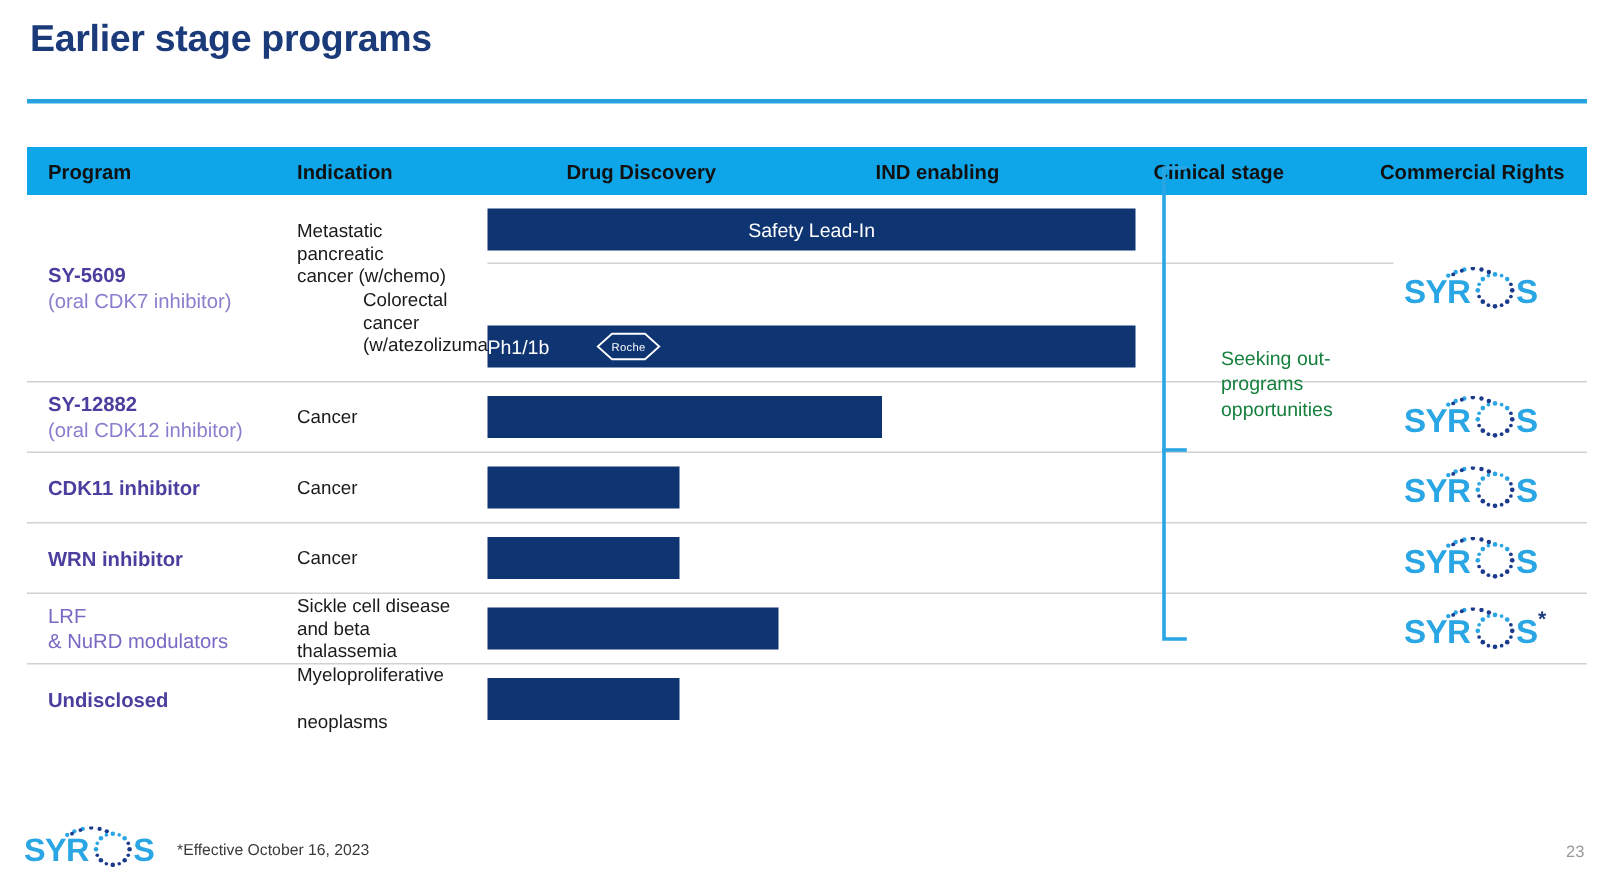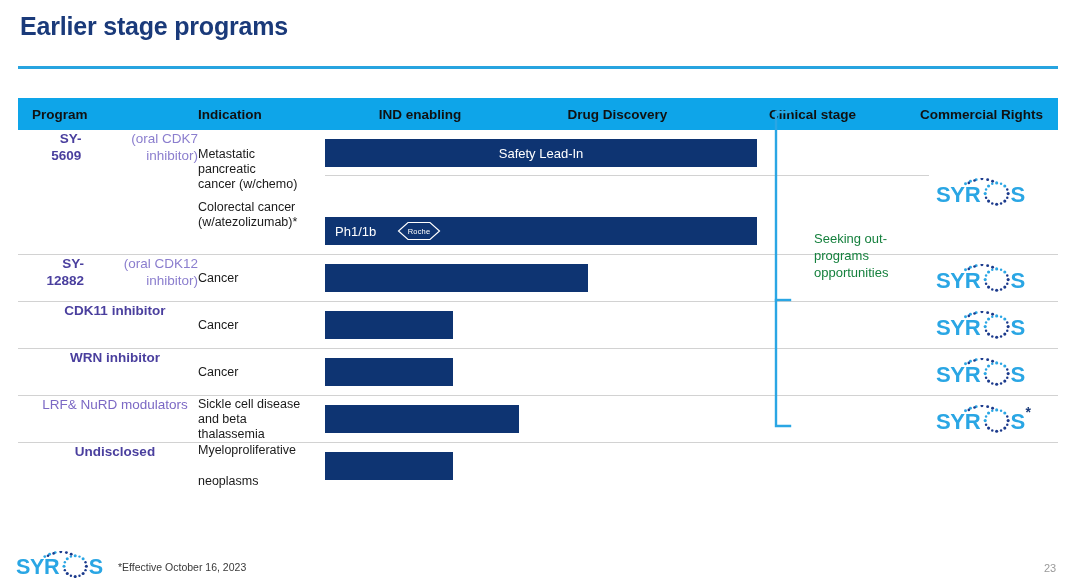--- a/index.html
+++ b/index.html
@@ -67,26 +67,25 @@
     position: relative;
     border-bottom: 1px solid #d2d2d2;
   }
   .row.no-border { border-bottom: none; }
 
   .cell-program {
     width: 180px;
     padding-left: 14px;
     box-sizing: border-box;
     display: flex;
-    flex-direction: row;
+    flex-direction: column;
     justify-content: center;
     color: #7b68c4;
     font-size: 13.5px;
     line-height: 17px;
-    text-align: right;
   }
   .cell-program .pname { font-weight: bold; color: #4a3f9e; }
   .cell-program .psub  { color: #8b7ece; }
   .cell-program .pplain { color: #7b68c4; }
 
   .cell-indication {
     width: 127px;
     box-sizing: border-box;
     display: flex;
     flex-direction: column;
@@ -130,21 +129,20 @@
   }
   .bar .bar-center {
     width: 100%;
     text-align: center;
     color: #ffffff;
     font-size: 13px;
   }
   .bar .bar-left {
     color: #ffffff;
     font-size: 13px;
-    padding-left: 10px;
     white-space: nowrap;
   }
   .sub-divider {
     position: absolute;
     left: 0px;
     right: -24px;
     height: 1px;
     background: #d2d2d2;
   }
 
@@ -228,39 +226,39 @@
 <body>
 
 <div id="slide-title">Earlier stage programs</div>
 <div id="title-rule"></div>
 
 <div id="pipeline-table">
 
   <div class="header-band">
     <div class="hcell c-program">Program</div>
     <div class="hcell c-indication">Indication</div>
+    <div class="hcell c-dd">Drug Discovery</div>
     <div class="hcell c-ind">IND enabling</div>
-    <div class="hcell c-dd">Drug Discovery</div>
     <div class="hcell c-clin">Clinical stage</div>
     <div class="hcell c-rights">Commercial Rights</div>
   </div>
 
   <div id="rows-container">
       <div class="row">
         <div class="cell-program">
           <div class="pname">SY-5609</div>
           <div class="psub">(oral CDK7 inhibitor)</div>
         </div>
         <div class="cell-indication">
           <div style="height: 46px; display: flex; flex-direction: column; justify-content: center;">
             <div>Metastatic</div>
             <div>pancreatic</div>
             <div>cancer  (w/chemo)</div>
           </div>
-          <div style="height: 46px; display: flex; flex-direction: column; justify-content: center;">
+          <div style="height: 46px; display: flex; flex-direction: column; justify-content: center; margin-left: 44px;">
             <div>Colorectal cancer</div>
             <div>(w/atezolizumab)*</div>
           </div>
         </div>
         <div class="cell-bars">
           <div class="bar-line">
             <div class="bar" style="left: 0px; width: 432.1px; background: rgb(14, 52, 114);">
               <div class="bar-center">Safety Lead-In</div>
             </div>
             <div class="sub-divider" style="bottom: 0px;"></div>

